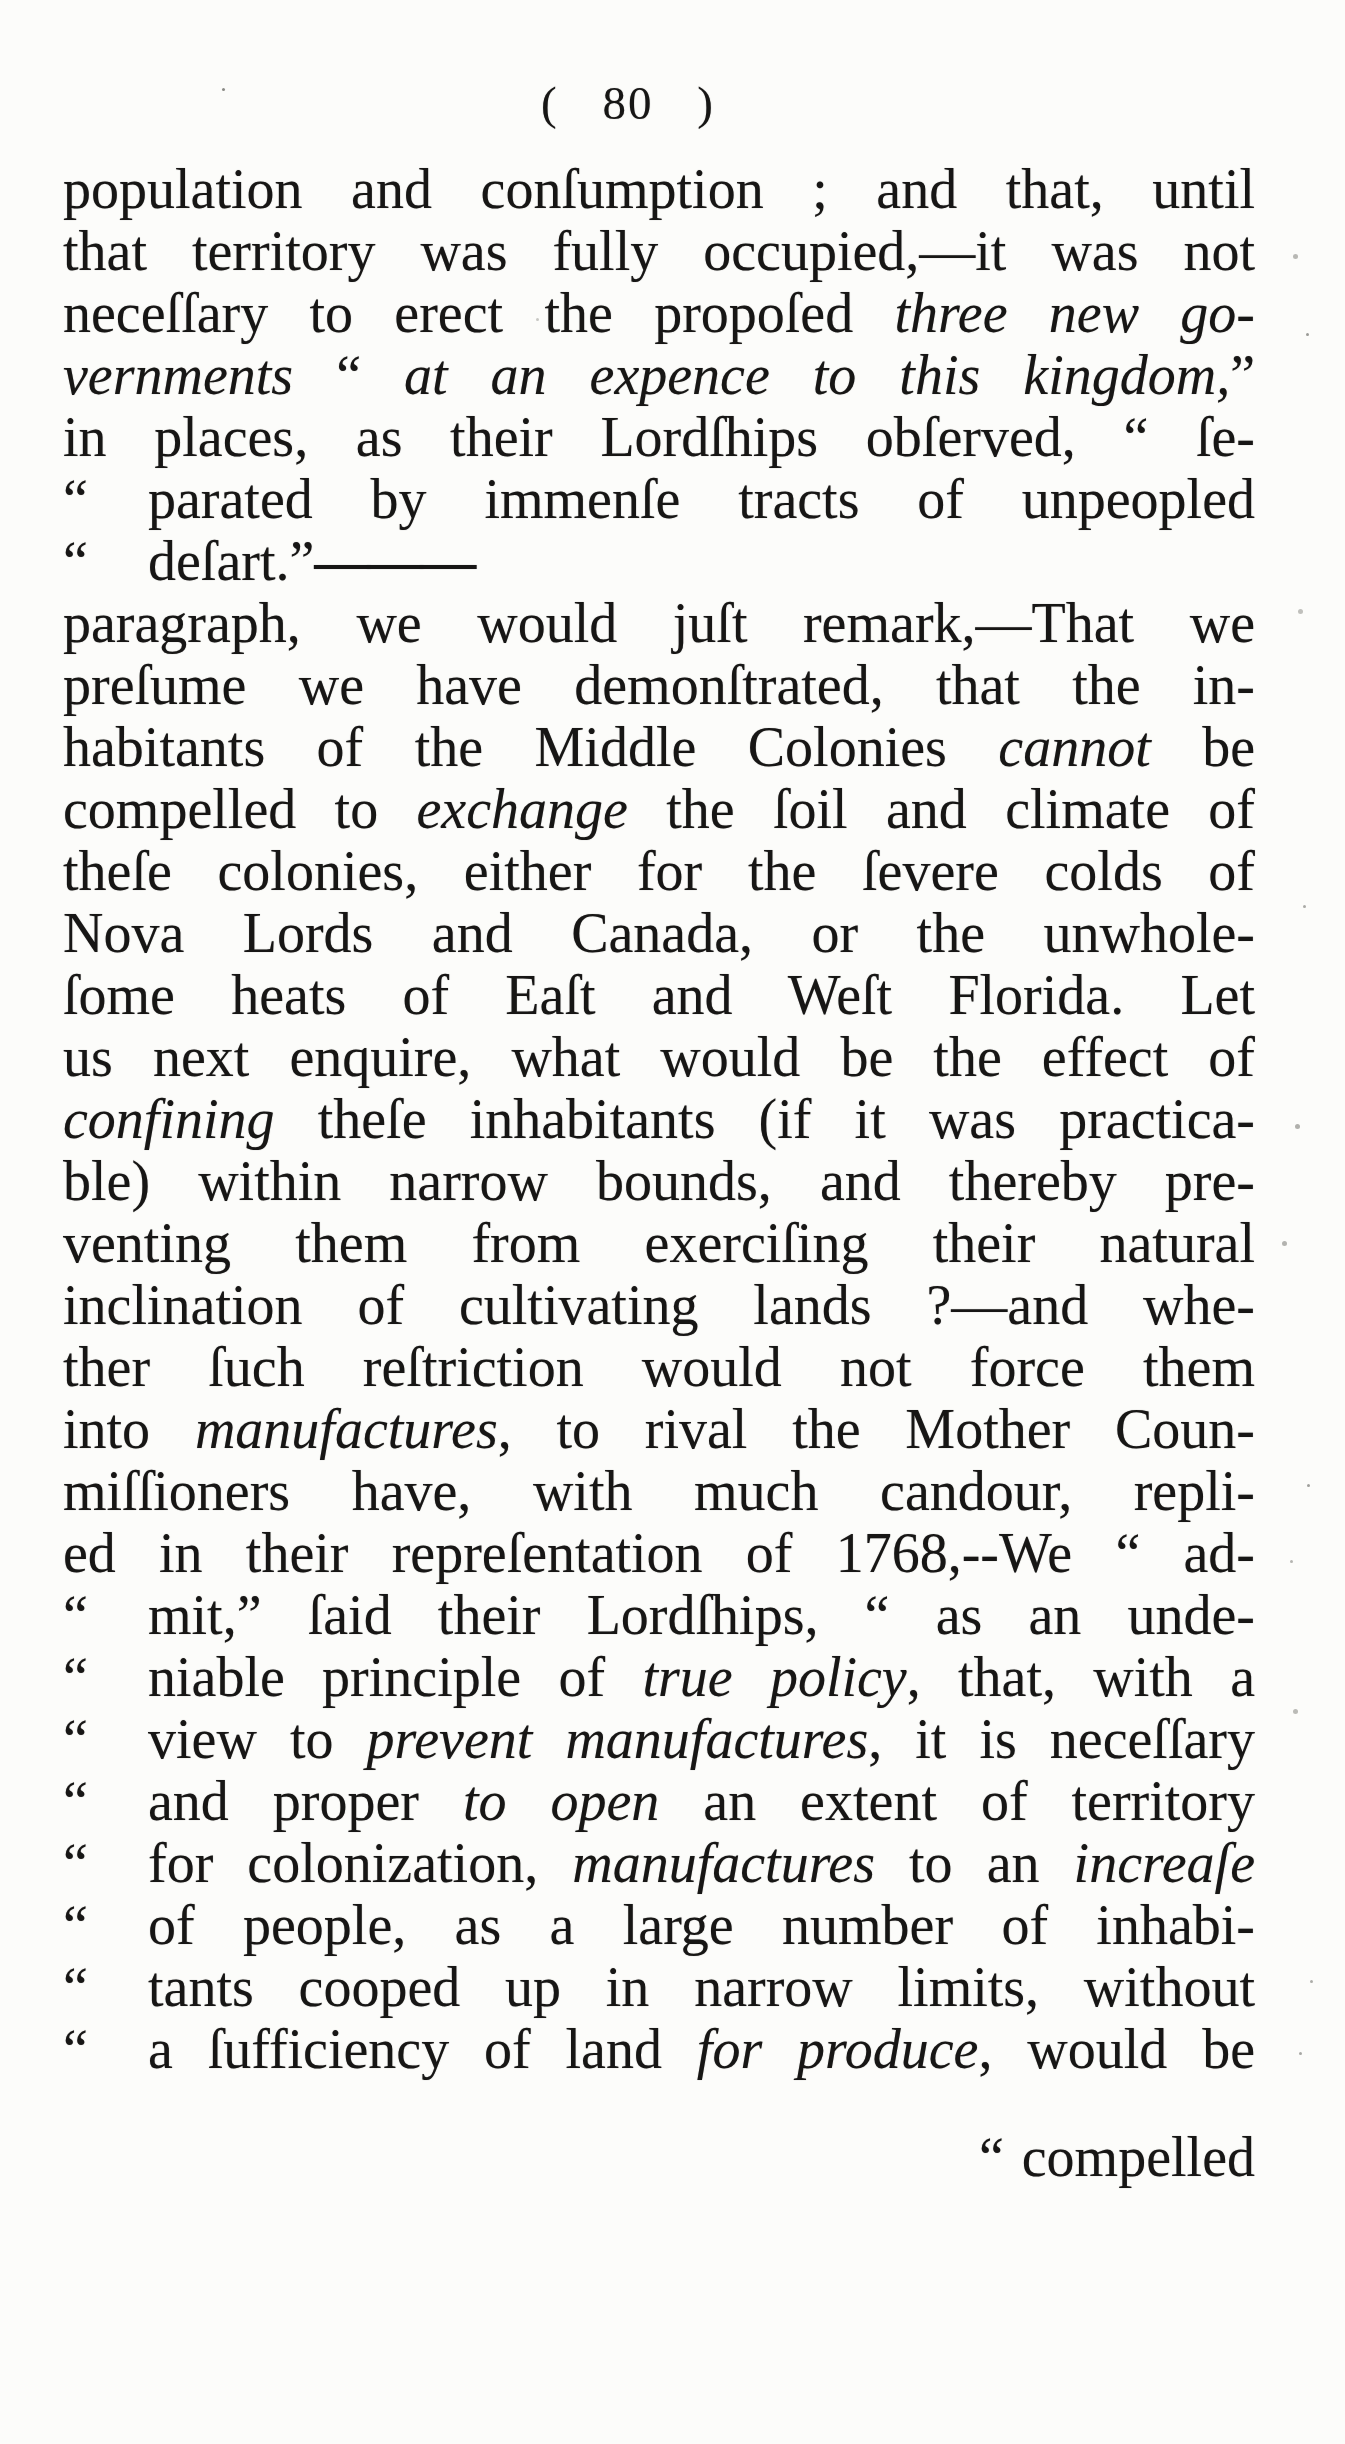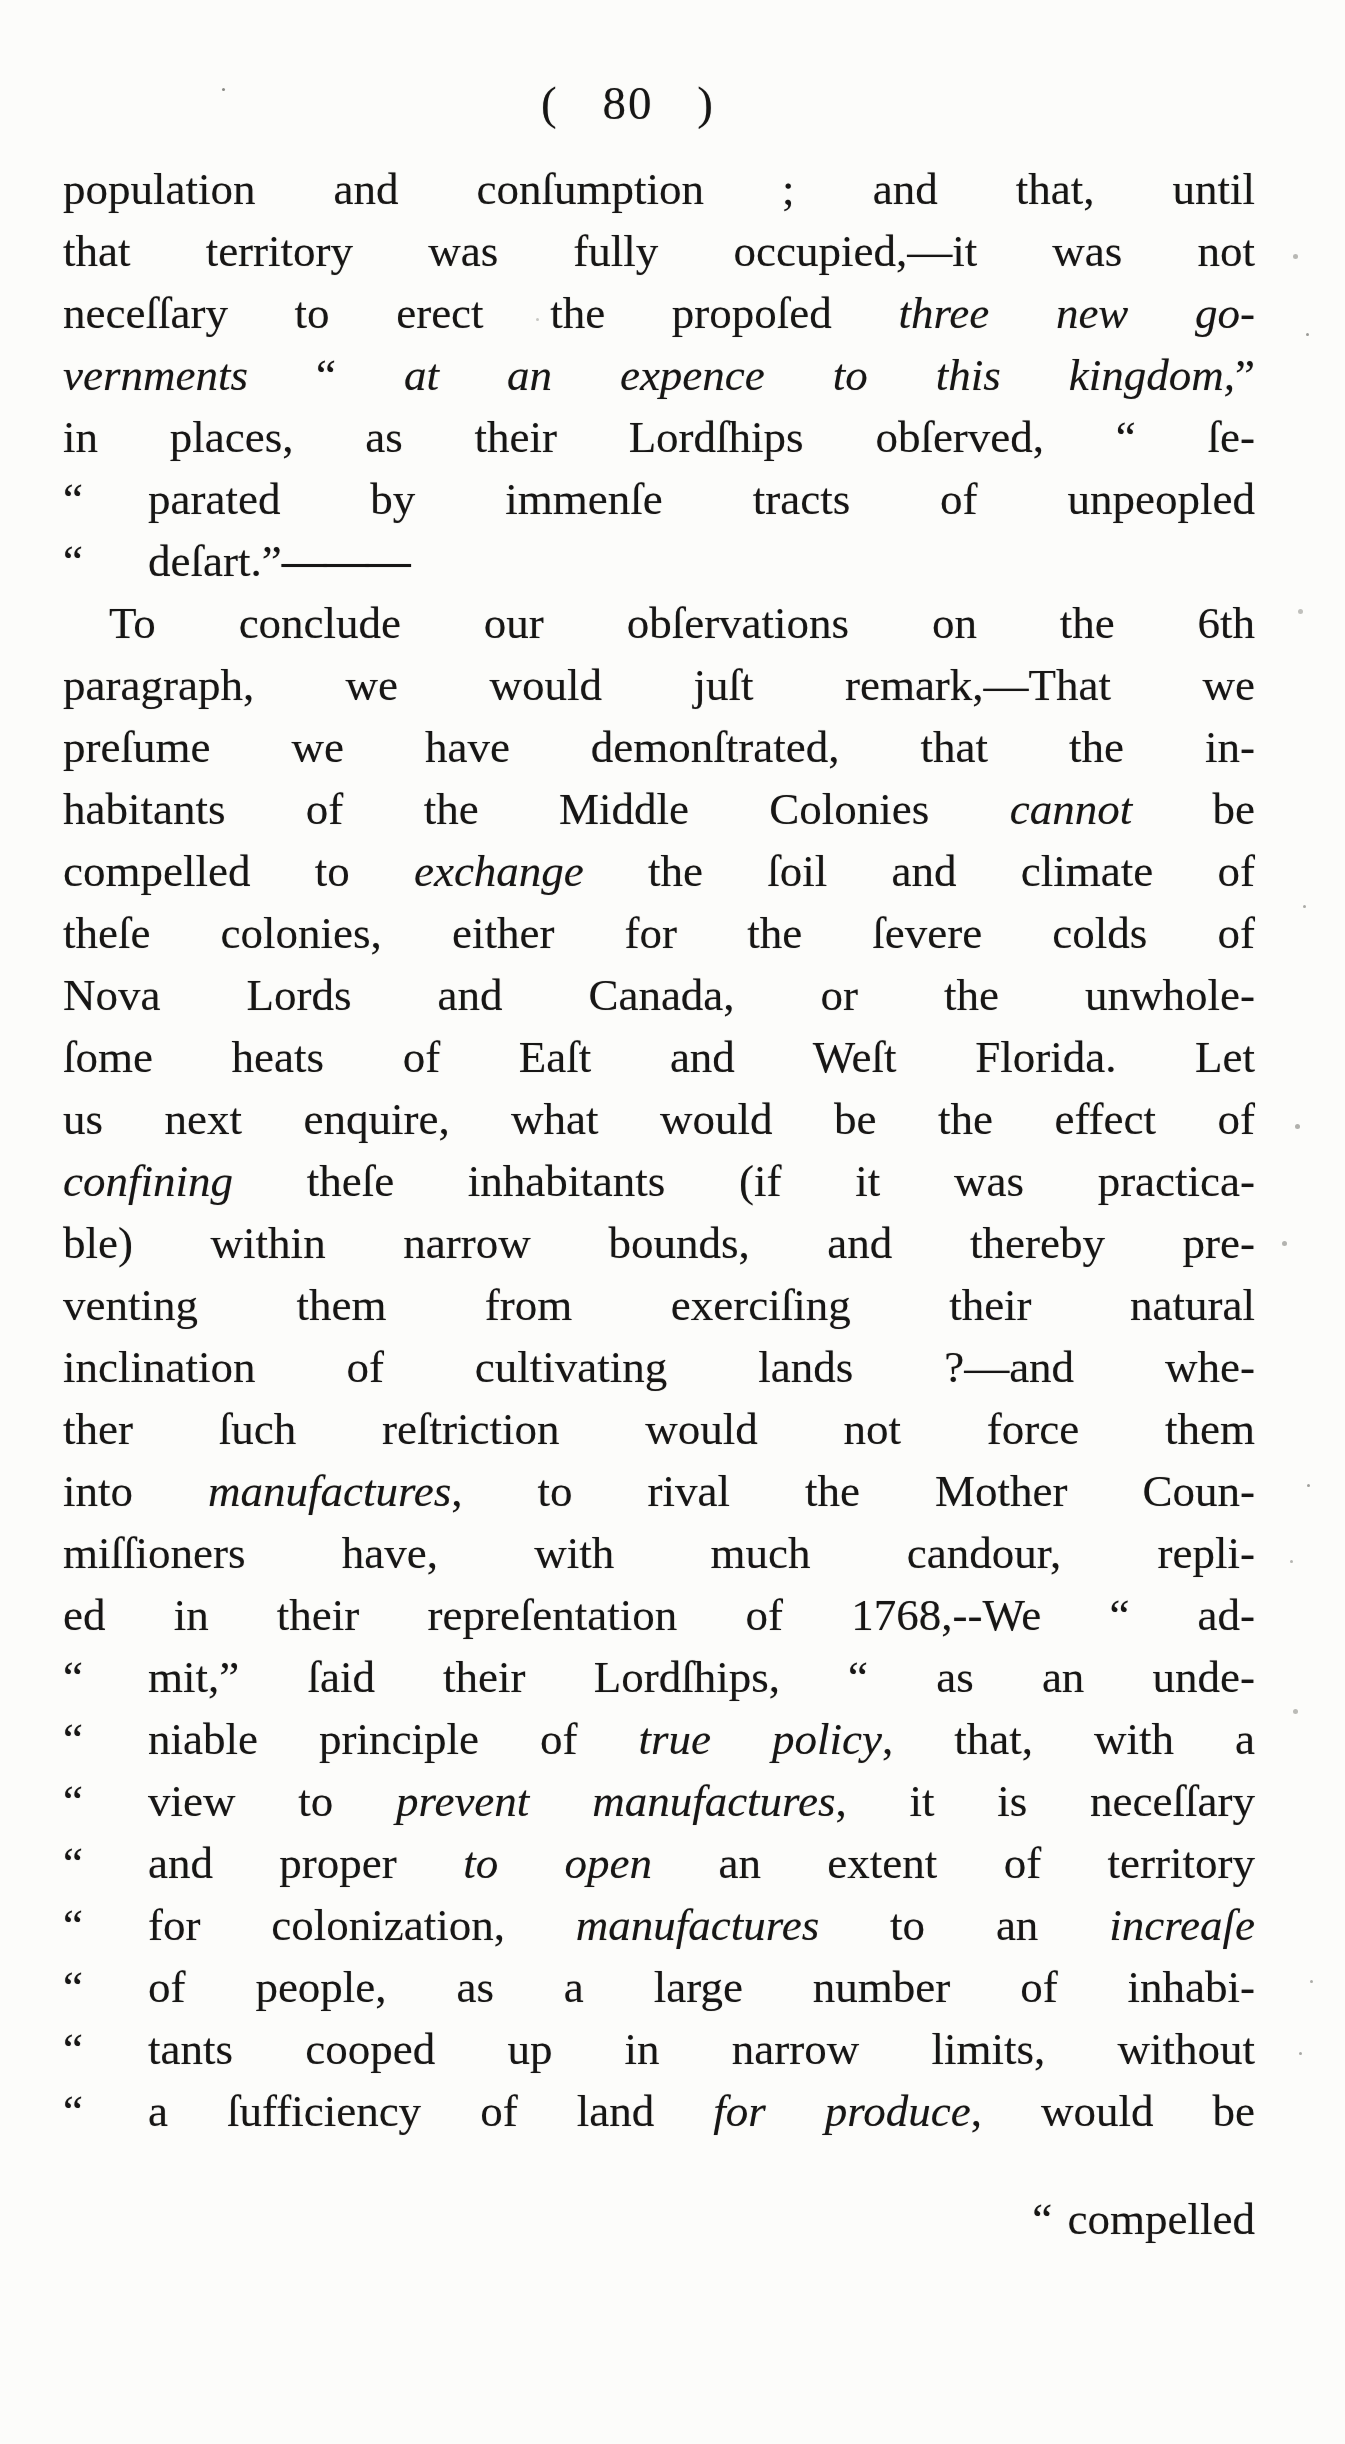--- a/index.html
+++ b/index.html
@@ -19,21 +19,21 @@
     font-size:47px;
     word-spacing:30px;
     letter-spacing:2px;
   }
   .text-block{
     position:absolute;
     top:158px;left:63px;
     width:1192px;
   }
   .line{
-    font-size:45px;
+    font-size:56px;
     line-height:62px;
     height:62px;
     text-align:justify;
     text-align-last:justify;
     word-spacing:4px;
     white-space:normal;
   }
   .line.indent{text-indent:46px;}
   .line.align-left{text-align:left;text-align-last:left;}
   .line.align-right{text-align:left;text-align-last:right;}
@@ -67,21 +67,20 @@
   <div class="page-number">( 80 )</div>
 
   <div class="text-block">
       <div class="line"><span class="">population and conſumption ; and that, until</span></div>
       <div class="line"><span class="">that territory was fully occupied,—it was not</span></div>
       <div class="line"><span class="">neceſſary to erect the propoſed </span><span class="it">three new go-</span></div>
       <div class="line"><span class="it">vernments</span><span class=""> “ </span><span class="it">at an expence to this kingdom,</span><span class="">”</span></div>
       <div class="line"><span class="">in places, as their Lordſhips obſerved, “ ſe-</span></div>
       <div class="line"><span class="hang-quote">“</span><span class="">parated by immenſe tracts of unpeopled</span></div>
       <div class="line align-left"><span class="hang-quote">“</span><span class="">deſart.”</span><span class=" dash">———</span></div>
-      <div class="line indent"><span class="">To conclude our obſervations on the 6th</span></div>
       <div class="line"><span class="">paragraph, we would juſt remark,—That we</span></div>
       <div class="line"><span class="">preſume we have demonſtrated, that the in-</span></div>
       <div class="line"><span class="">habitants of the Middle Colonies </span><span class="it">cannot</span><span class=""> be</span></div>
       <div class="line"><span class="">compelled to </span><span class="it">exchange</span><span class=""> the ſoil and climate of</span></div>
       <div class="line"><span class="">theſe colonies, either for the ſevere colds of</span></div>
       <div class="line"><span class="">Nova Lords and Canada, or the unwhole-</span></div>
       <div class="line"><span class="">ſome heats of Eaſt and Weſt Florida.  Let</span></div>
       <div class="line"><span class="">us next enquire, what would be the effect of</span></div>
       <div class="line"><span class="it">confining</span><span class=""> theſe inhabitants (if it was practica-</span></div>
       <div class="line"><span class="">ble) within narrow bounds, and thereby pre-</span></div>

